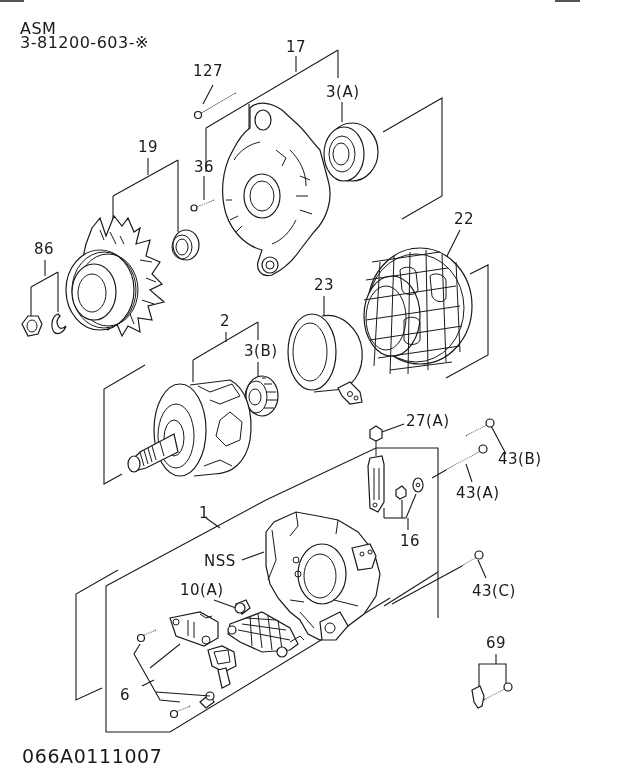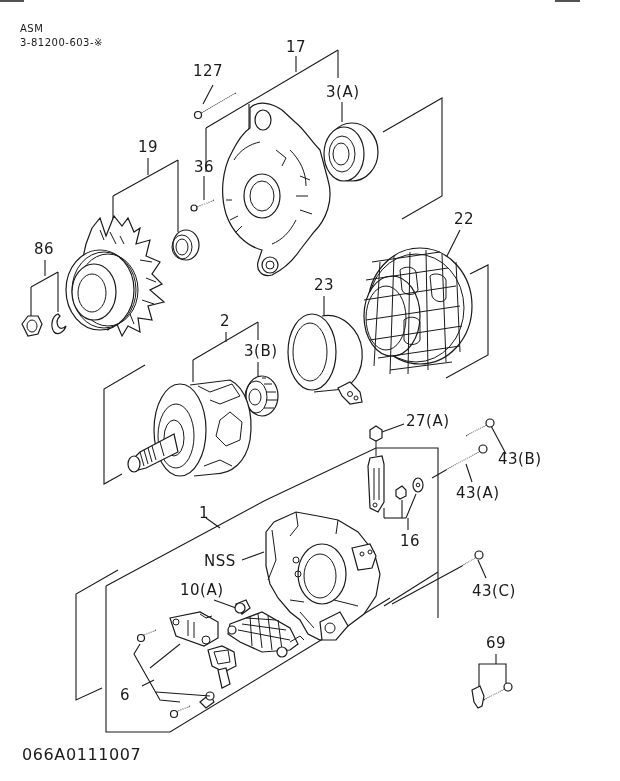--- a/index.html
+++ b/index.html
@@ -1,18 +1,18 @@
 <!DOCTYPE html>
 <html><head>
 <meta charset="utf-8">
 <style>
   html, body { margin: 0; padding: 0; background: #ffffff; }
   body { width: 620px; height: 781px; position: relative; overflow: hidden; font-family: "DejaVu Sans", sans-serif; color: #1a1a1a; }
-  .hdr { position: absolute; left: 20px; top: 22px; font-size: 10px; line-height: 14px; letter-spacing: 0.5px; font-family: "DejaVu Sans", sans-serif; }
-  .footer { position: absolute; left: 22px; top: 745px; font-size: 16px; letter-spacing: 0.6px; }
+  .hdr { position: absolute; left: 20px; top: 22px; font-size: 16px; line-height: 14px; letter-spacing: 0.5px; font-family: "DejaVu Sans", sans-serif; }
+  .footer { position: absolute; left: 22px; top: 745px; font-size: 19px; letter-spacing: 0.6px; }
   svg { position: absolute; left: 0; top: 0; }
   .ln { stroke: #1a1a1a; stroke-width: 1.1; fill: none; }
   .pt { stroke: #1a1a1a; stroke-width: 1.2; fill: #ffffff; }
   .pt2 { stroke: #1a1a1a; stroke-width: 1; fill: none; }
   .lbl { font-family: "DejaVu Sans", sans-serif; font-size: 15px; fill: #1a1a1a; letter-spacing: 0.5px; }
   .mark { stroke: #1a1a1a; stroke-width: 1.5; }
 </style>
 </head>
 <body>
 

